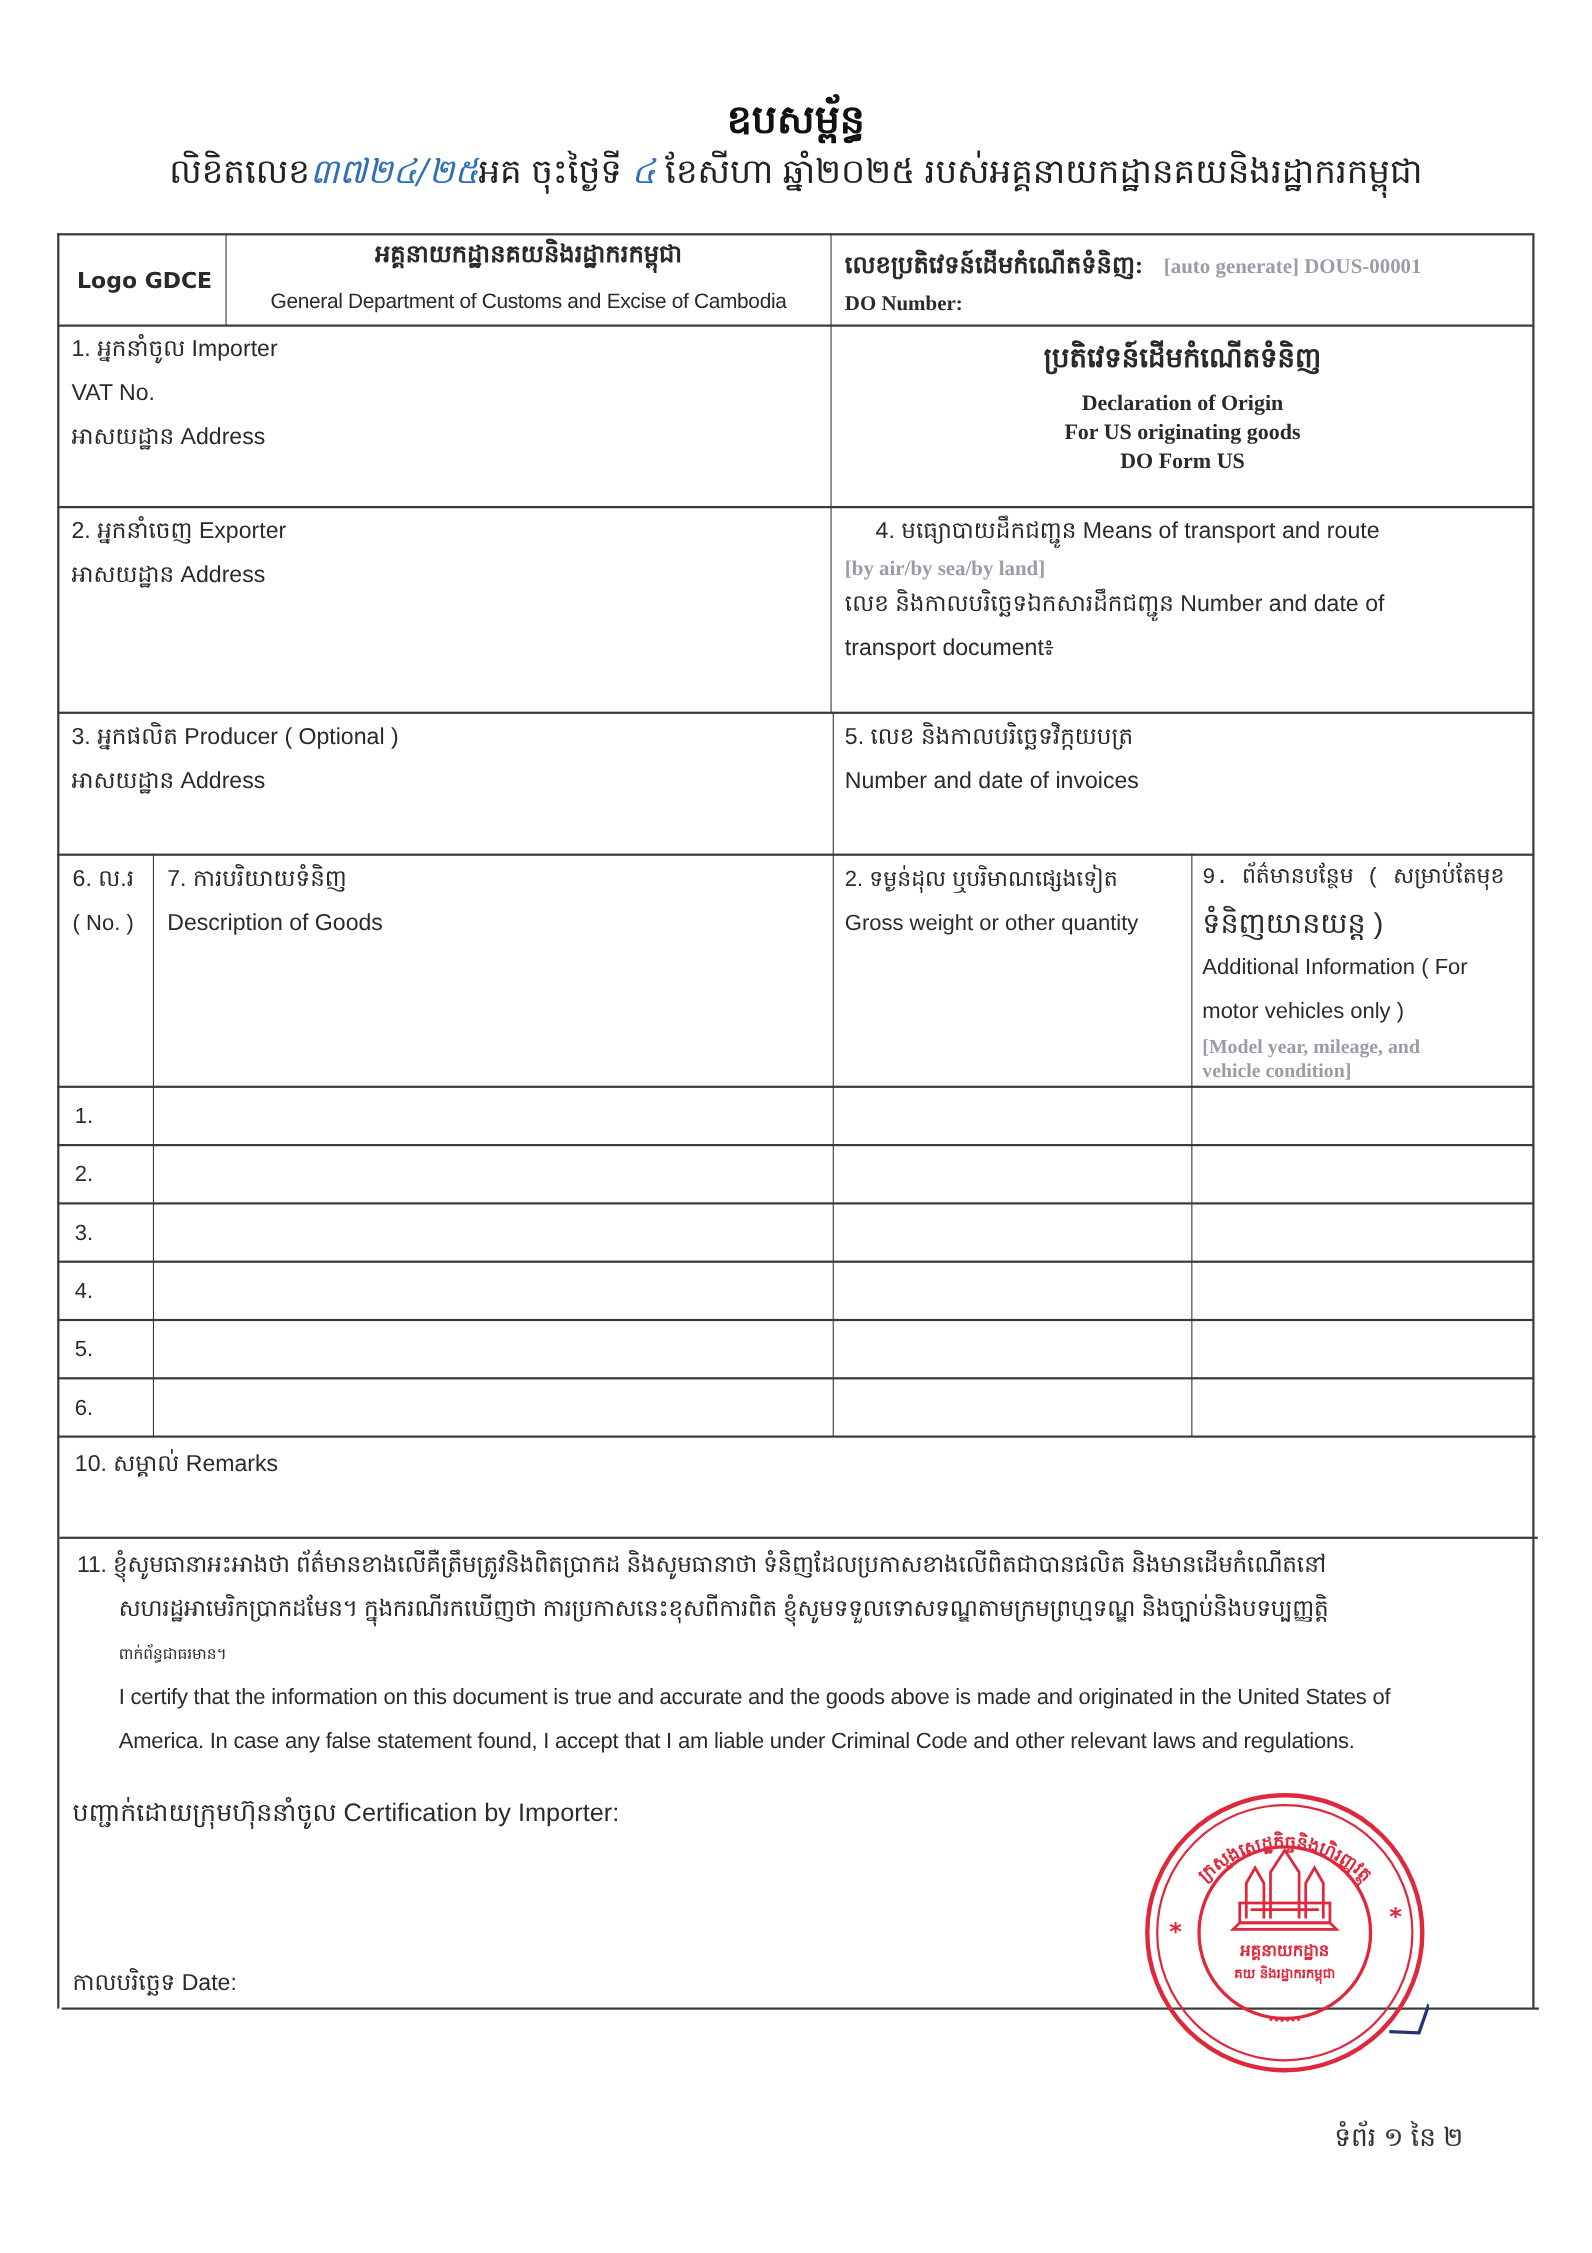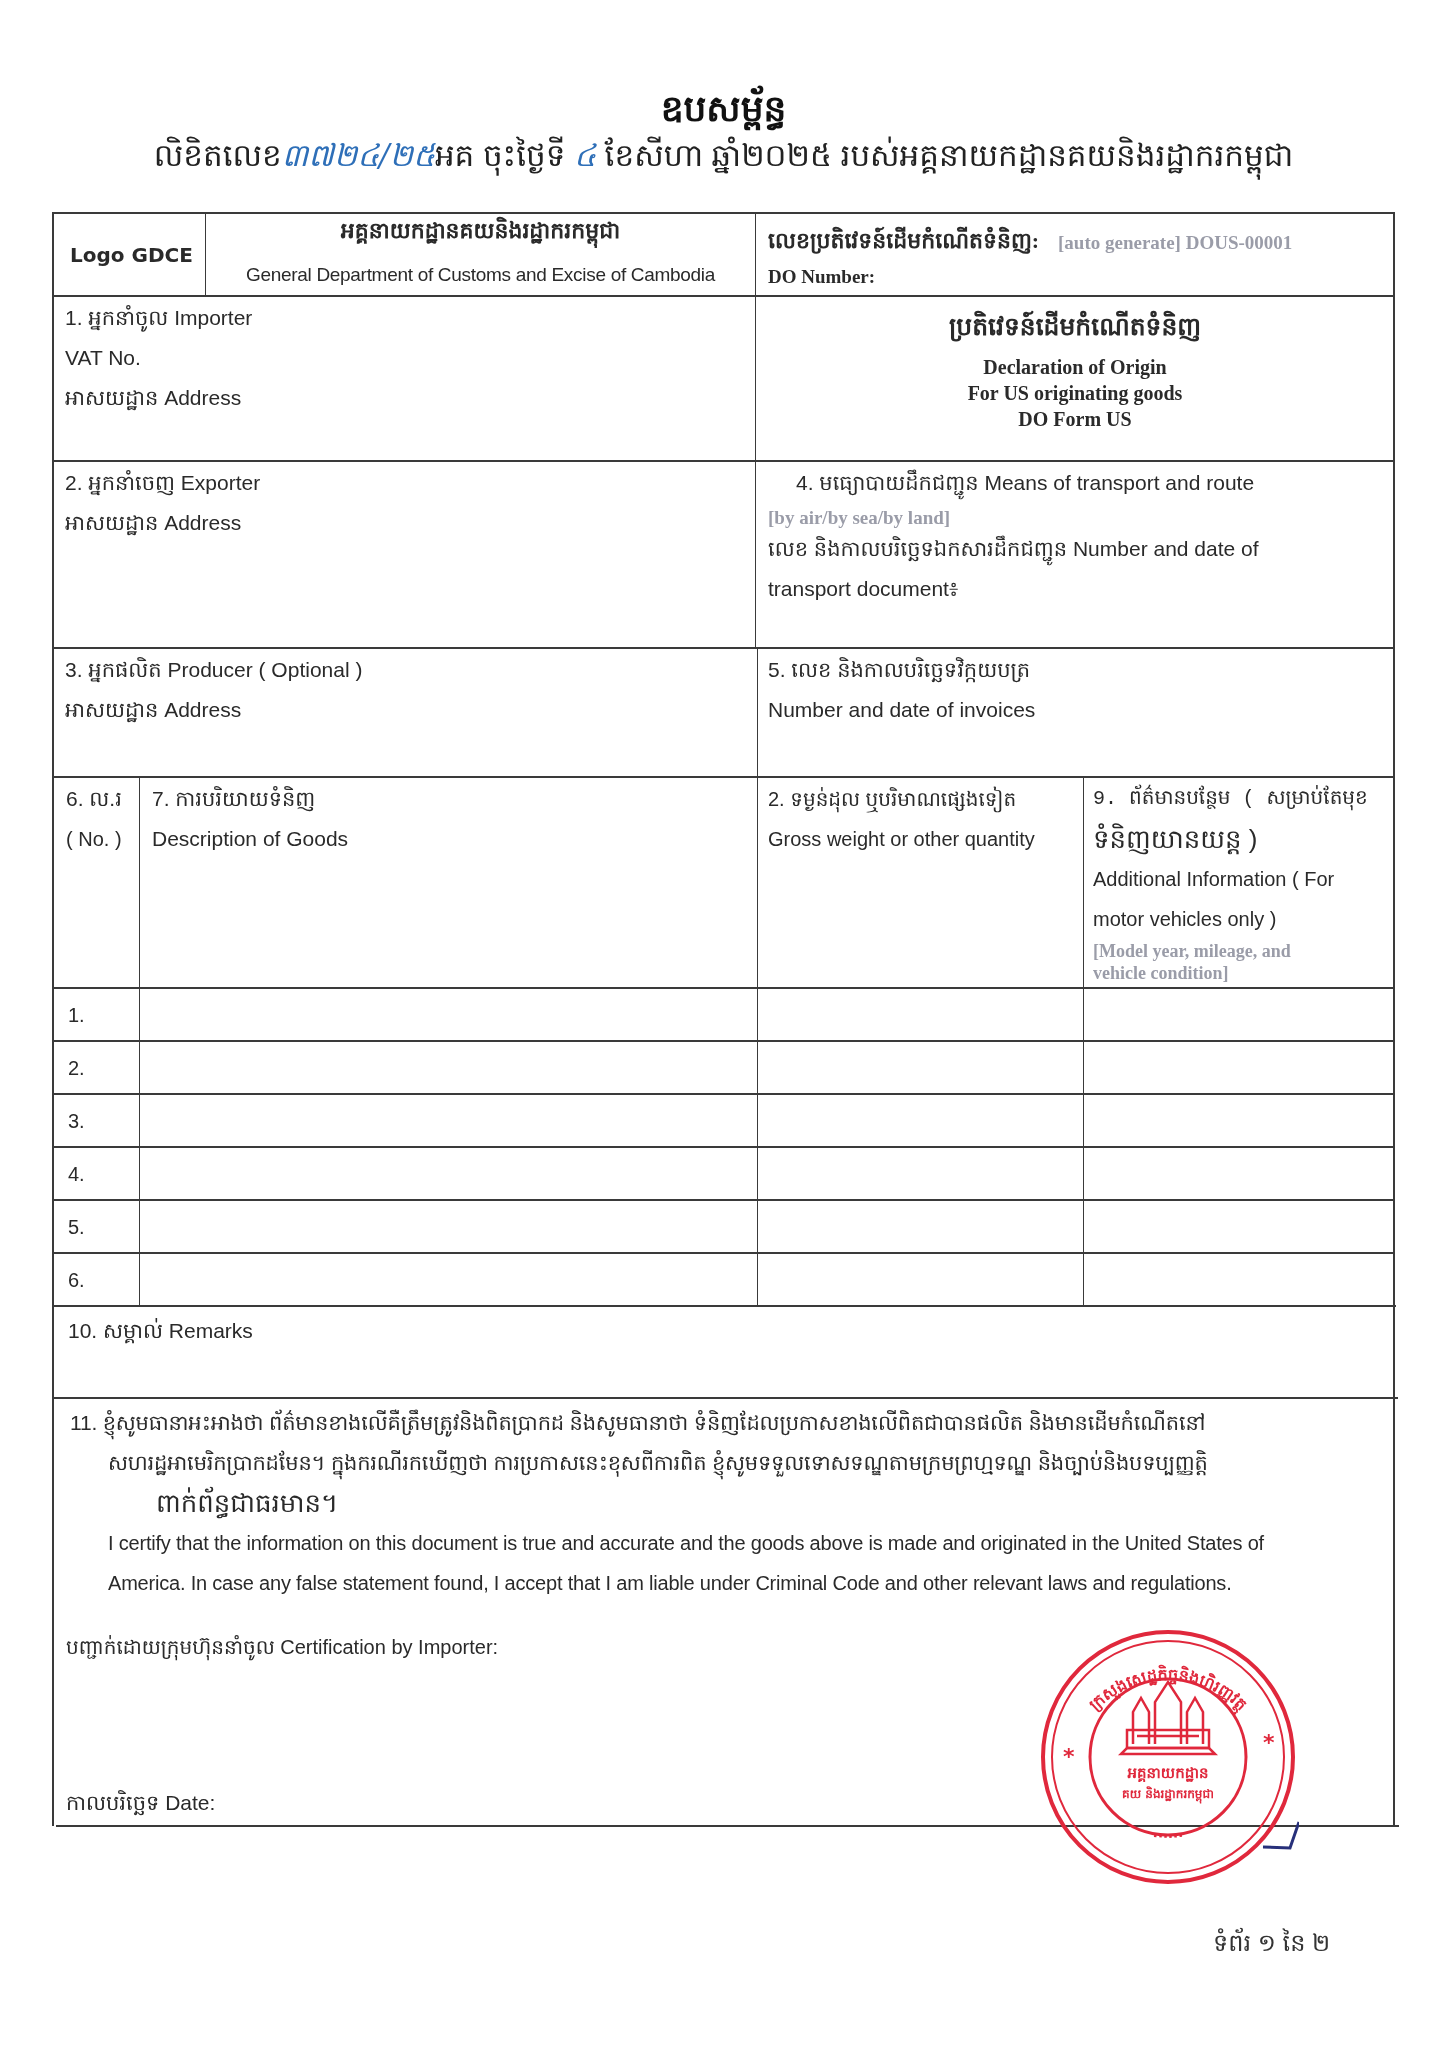--- a/index.html
+++ b/index.html
@@ -134,25 +134,25 @@
     <input class="field" style="left: 145px; top: 1257px; width: 605px; height: 44px;" type="text" value="">
     <input class="field" style="left: 763px; top: 1257px; width: 314px; height: 44px;" type="text" value="">
     <input class="field" style="left: 1089px; top: 1257px; width: 298px; height: 44px;" type="text" value="">
   </div>
 
   <div class="txt" style="left:68px; top:1318px;">10. សម្គាល់ Remarks</div>
   <textarea class="field" style="left: 68px; top: 1348px; width: 1315px; height: 44px; resize: none;"></textarea>
 
   <div class="txt" style="left:70px; top:1410px; font-size:21px; letter-spacing:-0.2px;">11. ខ្ញុំសូមធានាអះអាងថា ព័ត៌មានខាងលើគឺត្រឹមត្រូវនិងពិតប្រាកដ និងសូមធានាថា ទំនិញដែលប្រកាសខាងលើពិតជាបានផលិត និងមានដើមកំណើតនៅ</div>
   <div class="txt" style="left:108px; top:1450px; font-size:21px; letter-spacing:-0.2px;">សហរដ្ឋអាមេរិកប្រាកដមែន។ ក្នុងករណីរកឃើញថា ការប្រកាសនេះខុសពីការពិត ខ្ញុំសូមទទួលទោសទណ្ឌតាមក្រមព្រហ្មទណ្ឌ និងច្បាប់និងបទប្បញ្ញត្តិ</div>
-  <div class="txt" style="left:108px; top:1490px; font-size:26px;margin-left:48px;">ពាក់ព័ន្ធជាធរមាន។</div>
+  <div class="txt" style="left:108px; top:1490px; font-size:14px;">ពាក់ព័ន្ធជាធរមាន។</div>
   <div class="txt" style="left:108px; top:1530px; font-size:20px; letter-spacing:-0.2px;">I certify that the information on this document is true and accurate and the goods above is made and originated in the United States of</div>
   <div class="txt" style="left:108px; top:1570px; font-size:20px; letter-spacing:-0.2px;">America. In case any false statement found, I accept that I am liable under Criminal Code and other relevant laws and regulations.</div>
 
-  <div class="txt" style="left:66px; top:1634px; font-size:20px;text-align:center;">បញ្ជាក់ដោយក្រុមហ៊ុននាំចូល Certification by Importer:</div>
+  <div class="txt" style="left:66px; top:1634px; font-size:23px;text-align:center;">បញ្ជាក់ដោយក្រុមហ៊ុននាំចូល Certification by Importer:</div>
   <div class="field" style="left:66px; top:1668px; width:900px; height:110px;"></div>
   <div class="txt" style="left:66px; top:1790px; font-size:21px;">កាលបរិច្ឆេទ Date:</div>
   <input class="field" style="left: 250px; top: 1787px; width: 600px; height: 30px;" type="text">
 </div>
 
 <div class="stamp">
   <svg width="262" height="262" viewBox="0 0 262 262">
     <g fill="none" stroke="#e0283c">
       <circle cx="131" cy="131" r="125" stroke-width="4"></circle>
       <circle cx="131" cy="131" r="116" stroke-width="2"></circle>

